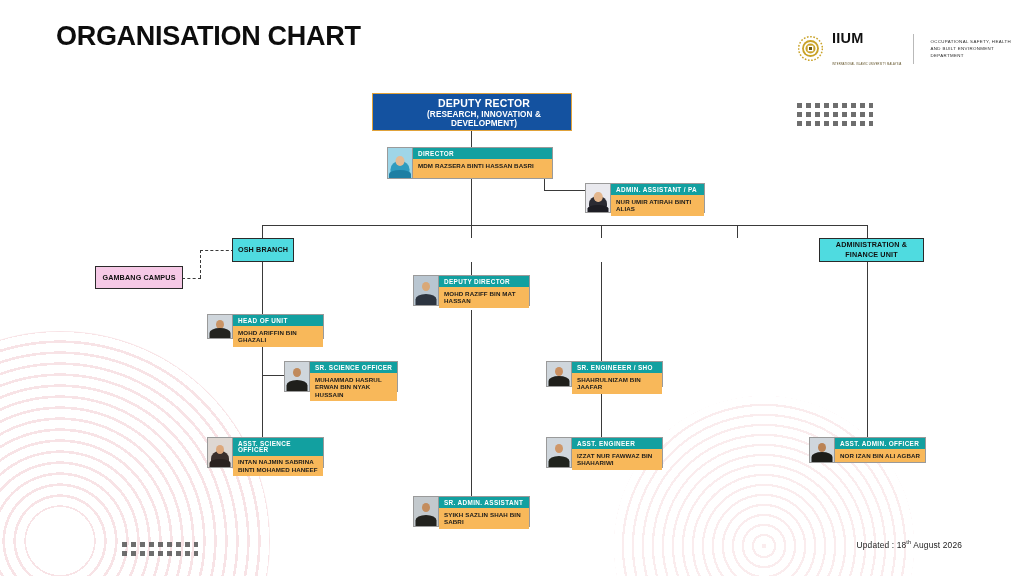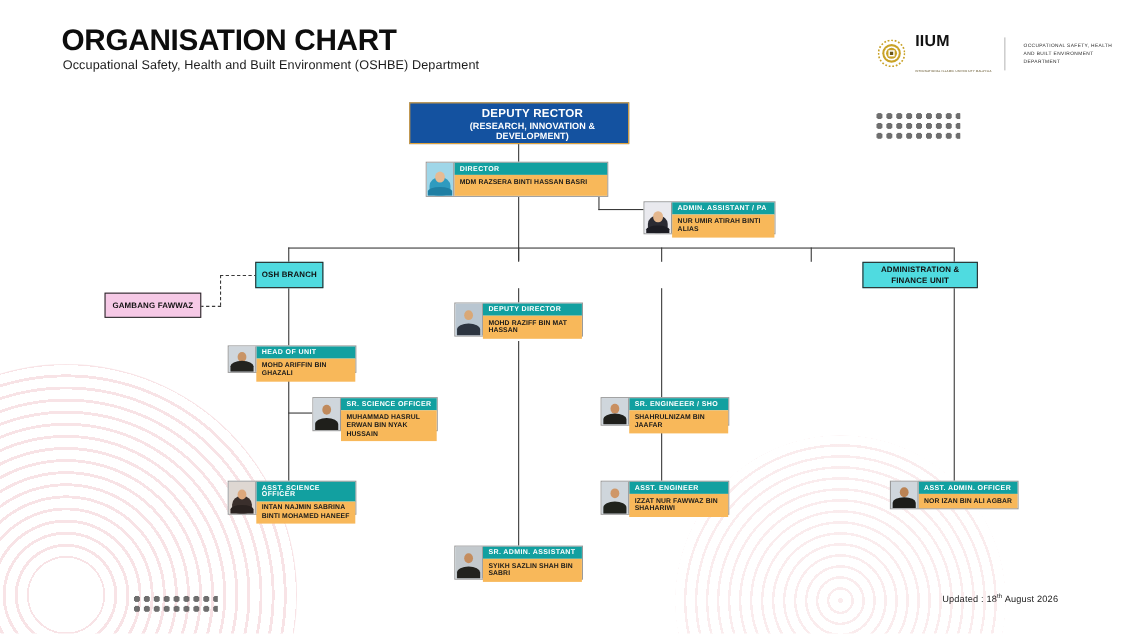--- a/index.html
+++ b/index.html
@@ -119,21 +119,20 @@
 <body>
 
 <div id="stage">
 
   <div class="radial-dots"></div>
   <div class="radial-dots2"></div>
   <div class="dotgrid" id="dg-top"></div>
   <div class="dotgrid" id="dg-bottom"></div>
 
   <div class="page-title">ORGANISATION CHART</div>
-  <div class="page-subtitle">Occupational Safety, Health and Built Environment (OSHBE) Department</div>
 
   <div class="brand">
     <div class="brand-seal">
       <svg viewBox="0 0 40 40" width="25" height="25" aria-hidden="true">
         <g fill="#c9a227">
           <circle cx="20" cy="20" r="19" fill="none" stroke="#c9a227" stroke-width="2.4" stroke-dasharray="2.6 2.6"></circle>
           <circle cx="20" cy="20" r="13.5" fill="#c9a227"></circle>
           <circle cx="20" cy="20" r="10.5" fill="#fff"></circle>
           <circle cx="20" cy="20" r="8" fill="#c9a227"></circle>
           <rect x="15.5" y="15.5" width="9" height="9" fill="#fff"></rect>
@@ -208,27 +207,27 @@
         <div class="shoulder" style="width:21px;height:7px;bottom:0;background:#1d1d24;"></div>
       </div>
     </div>
     <div class="body">
       <div class="role">ADMIN. ASSISTANT / PA</div>
       <div class="name">NUR UMIR ATIRAH BINTI ALIAS</div>
     </div>
   </div>
 
   <div class="node box-pink" style="left:95px;top:266px;width:88px;height:23px;">
-    <span>GAMBANG FAWWAZ</span>
+    <span>GAMBANG CAMPUS</span>
   </div>
 
   <div class="node box-unit" style="left:232px;top:238px;width:62px;height:24px;">
     <span>OSH BRANCH</span>
   </div>
-  <div class="node box-unit" style="left:784px;top:238px;width:105px;height:24px;">
+  <div class="node box-unit" style="left:819px;top:238px;width:105px;height:24px;">
     <span>ADMINISTRATION &amp; FINANCE UNIT</span>
   </div>
 
   <div class="node person" style="left:207px;top:314px;width:117px;height:25px;">
     <div class="photo">
       <div class="av">
         <div class="bg" style="background:#cfd6dc;"></div>
         <div class="head" style="width:8px;height:9px;top:5px;background:#c99466;"></div>
         <div class="shoulder" style="width:21px;height:10px;bottom:0;background:#23231f;"></div>
       </div>

